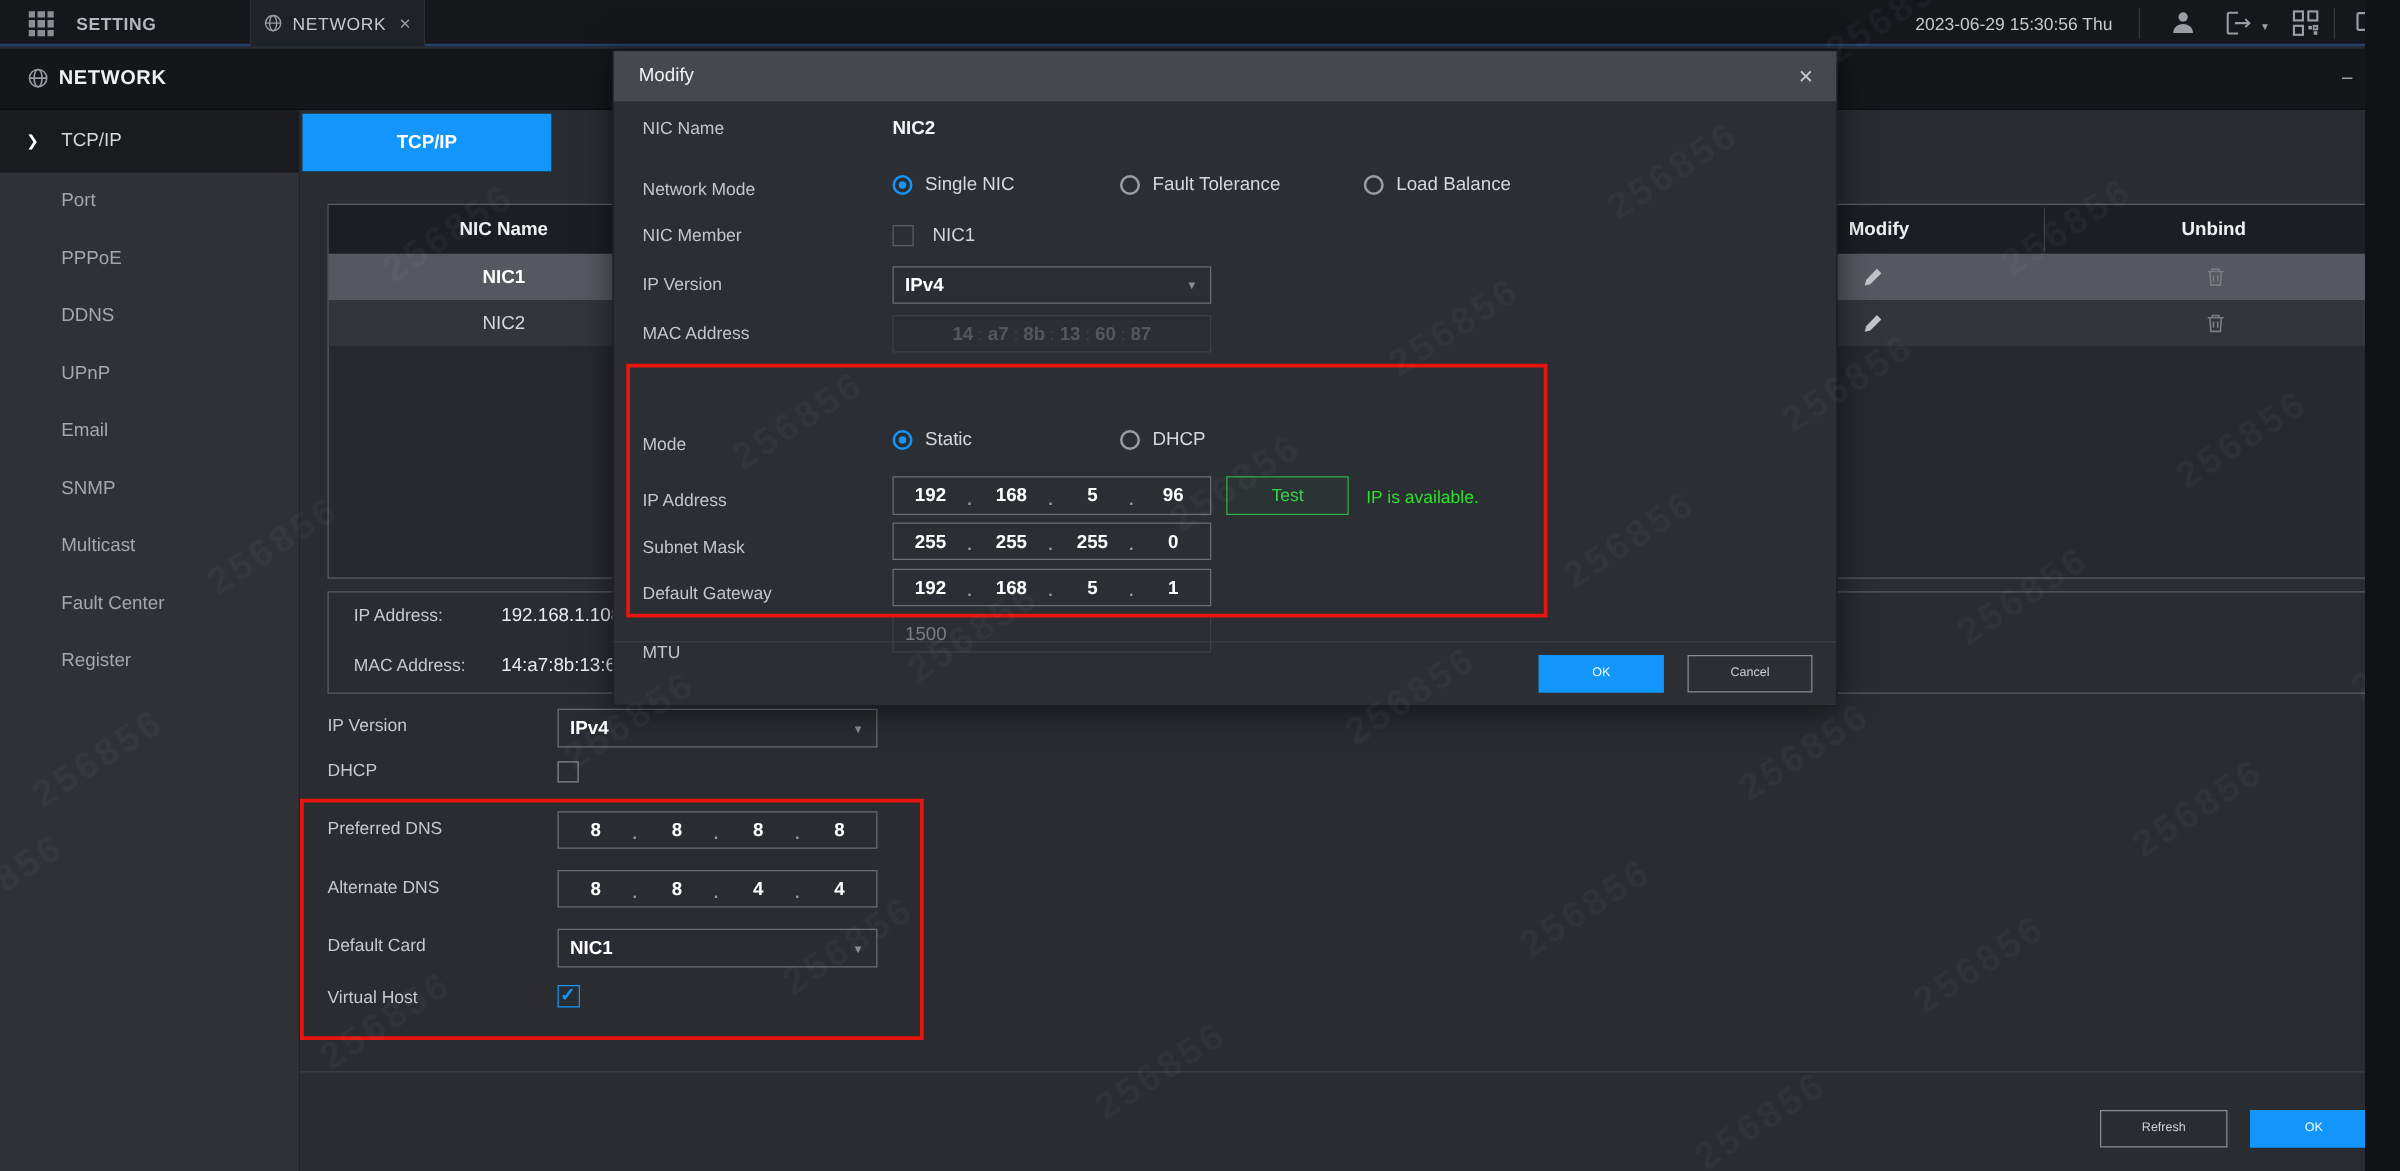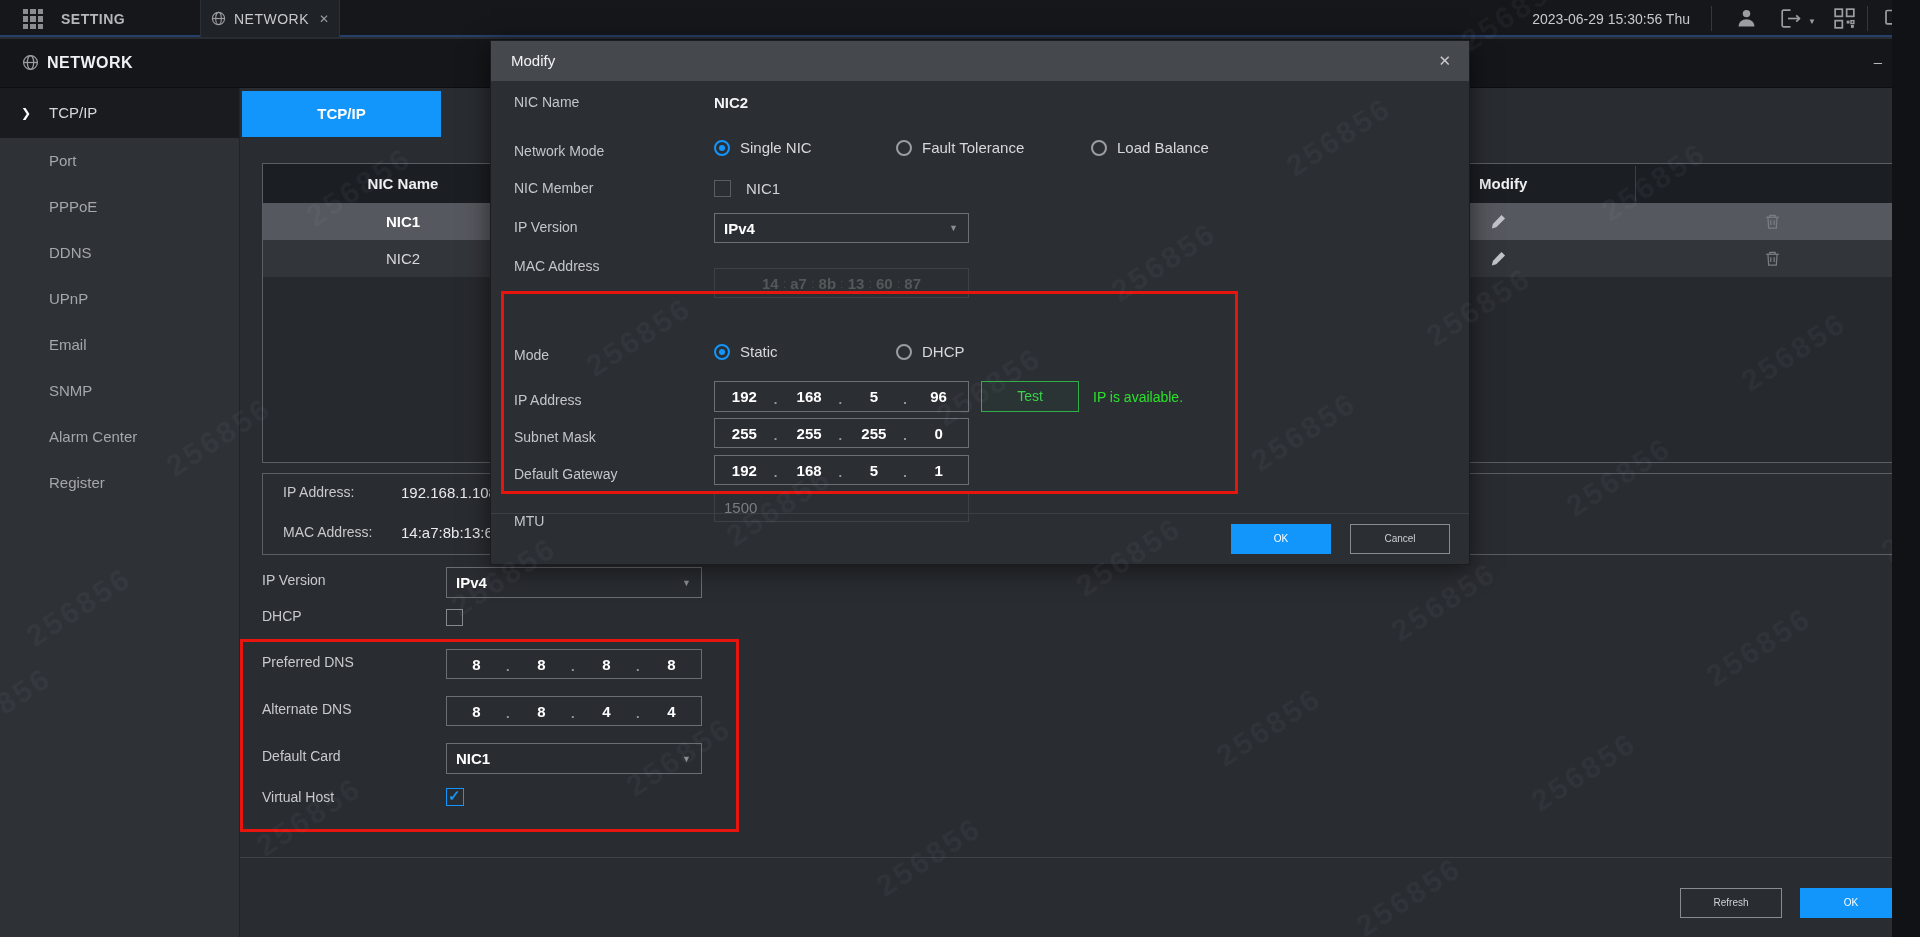--- a/index.html
+++ b/index.html
@@ -73,21 +73,21 @@
   .modal-title { position:absolute; left:0; top:0; width:100%; height:40px; background:#45484d; }
   .modal-title .t { position:absolute; left:20px; top:11px; font-size:15px; color:#f0f2f4; }
   .modal-close { position:absolute; right:18px; top:11px; font-size:15px; color:#c7c9cc; cursor:pointer; }
   .mlabel { position:absolute; left:23px; height:20px; font-size:14px; color:#c3c6cb; }
   .mvalue { position:absolute; left:223px; font-size:15px; font-weight:bold; color:#f2f4f6; }
   .radio { position:absolute; display:flex; align-items:center; gap:10px; cursor:pointer; }
   .radio .ring { width:16px; height:16px; border-radius:50%; border:2px solid #9a9da2; position:relative; }
   .radio.sel .ring { border-color:#1296fb; }
   .radio.sel .ring::after { content:""; position:absolute; left:3px; top:3px; width:6px; height:6px; border-radius:50%; background:#1296fb; }
   .radio .rlabel { font-size:15px; color:#d6d8db; }
-  .macbox { justify-content:center; gap:4px;margin-top:16px; }
+  .macbox { justify-content:center; gap:4px; }
   .macbox .pair { font-size:15px; font-weight:bold; color:#55585b; }
   .macbox .colon { font-size:13px; color:#44474c; }
   .test-btn { position:absolute; border:1px solid #2fae49; color:#3bd24b; font-size:14px; text-align:center; line-height:29px; cursor:pointer; background:rgba(47,174,73,0.05); z-index:26; }
   .ip-status { position:absolute; font-size:14px; color:#2be22b; z-index:26; }
   .mtu-box { position:absolute; border:1px solid #3e4146; color:#7a7d82; font-size:15px; padding-left:9px; display:flex; align-items:center; }
   .modal-div { position:absolute; left:0; top:472px; width:100%; height:1px; background:#3c3f44; }
   .mcheck-label { position:absolute; left:255px; font-size:15px; color:#d0d3d8; }
   
   #watermarks { position:absolute; left:0; top:0; width:1920px; height:937px; z-index:60; pointer-events:none; overflow:hidden; }
   .wm { position:absolute; font-size:30px; font-weight:bold; letter-spacing:3px; color:rgba(176,184,197,0.055); transform:rotate(-33deg); white-space:nowrap; }
@@ -187,31 +187,33 @@
   </div>
 
   <div class="sidebar">
     <div class="side-item active"><span class="chev">❯</span><span>TCP/IP</span></div>
     <div class="side-item"><span>Port</span></div>
     <div class="side-item"><span>PPPoE</span></div>
     <div class="side-item"><span>DDNS</span></div>
     <div class="side-item"><span>UPnP</span></div>
     <div class="side-item"><span>Email</span></div>
     <div class="side-item"><span>SNMP</span></div>
-    <div class="side-item"><span>Alarm Center</span></div>
+    <div class="side-item"><span>Multicast</span></div>
+    <div class="side-item"><span>Fault Center</span></div>
     <div class="side-item"><span>Register</span></div>
   </div>
 
   <div class="blue-tab">TCP/IP</div>
 
   <div class="nic-table">
     <div class="thead">
       <div class="th th-nic">NIC Name</div>
       <div class="th-div"></div>
       <div class="th th-modify">Modify</div>
+      <div class="th th-unbind">Unbind</div>
     </div>
     <div class="trow r0">
       <div class="td-name">NIC1</div>
       <span class="row-ic ic-modify">
         <svg width="17" height="17" viewBox="0 0 16 16">
             <path d="M10.8 1.8l3.4 3.4-8.3 8.3-4.2 1 1-4.2z" fill="#c0c3c8"></path>
           </svg>
       </span>
       <span class="row-ic ic-unbind">
         <svg width="17" height="17" viewBox="0 0 16 16">

